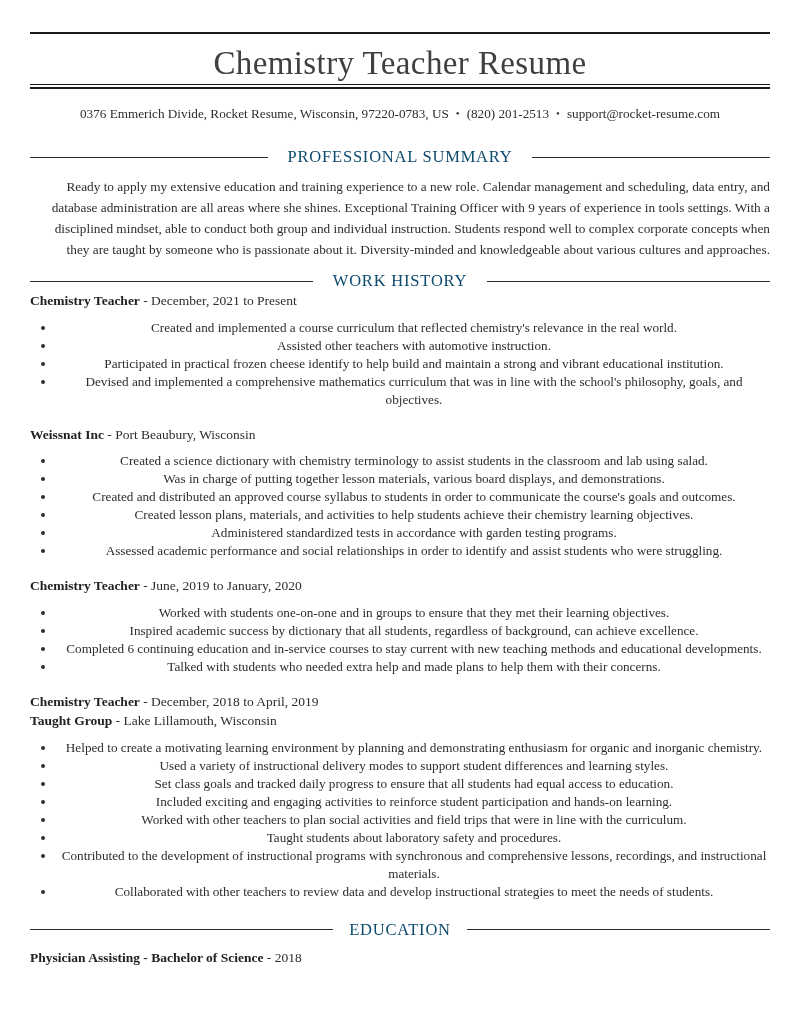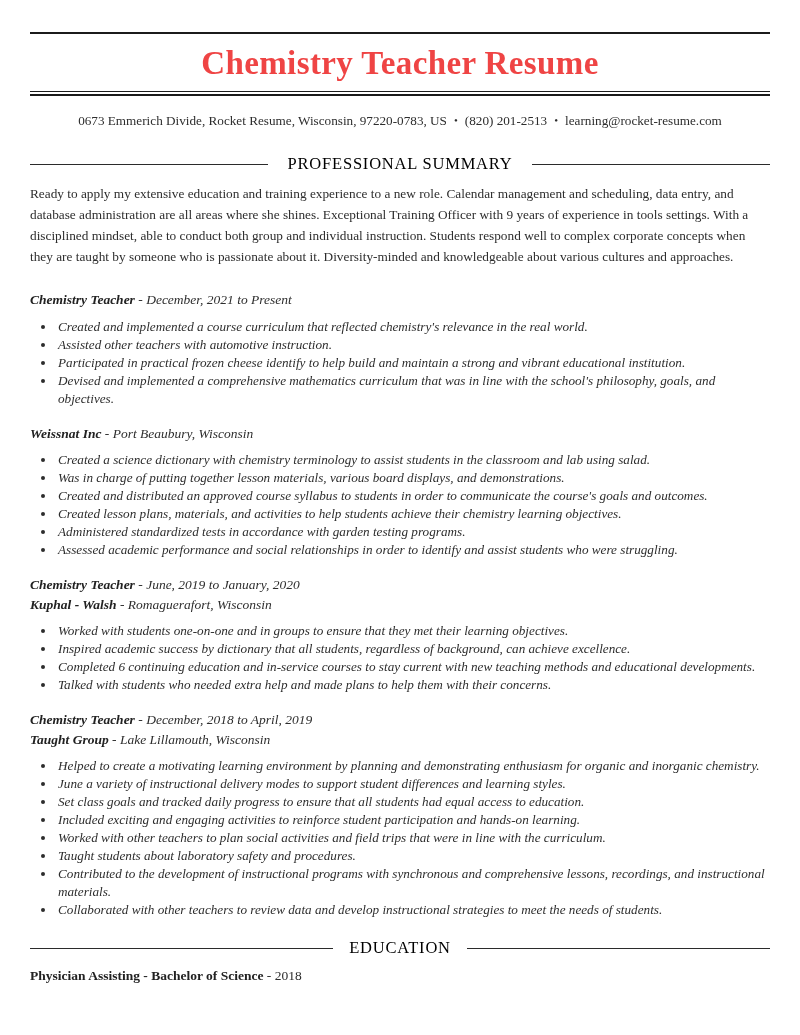--- a/index.html
+++ b/index.html
@@ -10,95 +10,101 @@
     box-sizing: border-box;
     padding: 32px 30px 0 30px;
     overflow: hidden;
     background: #ffffff;
     font-family: "Liberation Serif", "DejaVu Serif", serif;
     color: #2d2d2d;
   }
   
   .rule-top { border-top: 2.6px solid #1b1b1b; height: 0; }
   .page-title {
-    margin: 11px 0 9px 0;
+    margin: 11px 0 2px 0;
     text-align: center;
     font-size: 33px;
-    font-weight: 700;
+    font-weight: 400;
     letter-spacing: 0.4px;
-    color: #ef4444;
+    color: #404040;
   }
   .rule-thin  { border-top: 1.3px solid #1b1b1b; height: 0; }
   .rule-thick { border-top: 2.6px solid #1b1b1b; height: 0; margin-top: 2px; }
   .contact-line {
     margin-top: 17px;
     text-align: center;
     font-size: 13.2px;
     color: #2d2d2d;
     white-space: nowrap;
   }
   .dot-sep { display: inline-block; margin: 0 7px; font-size: 11px; vertical-align: 1px; color: #2d2d2d; }
   
   .section-heading {
     display: flex;
     align-items: center;
     gap: 20px;
     font-size: 16.5px;
     line-height: 20px;
     letter-spacing: 0.8px;
-    color: #000000;
+    color: #0c4a6e;
     font-weight: 400;
   }
   .section-heading .hline { flex: 1 1 auto; border-top: 1.5px solid #2b2b2b; height: 0; }
   .sec-summary   { margin-top: 25px; }
   .sec-work      { margin-top: 11px; }
   .sec-education { margin-top: 19px; gap: 16px; }
   .summary-text {
     margin: 9px 0 0 0;
     font-size: 13.3px;
     line-height: 21px;
-    text-align: left;
+    text-align: right;
   }
-  .jobs { margin-top: 23px; font-style: italic; }
+  .jobs { margin-top: 0; }
   .job + .job { margin-top: 16px; }
   .job-line { margin: 0; font-size: 13.5px; line-height: 19.5px; }
   .job-line strong { font-weight: 700; color: #222222; }
   .bullets {
     margin: 8px 0 0 0;
     padding: 0 0 0 26px;
     list-style-type: disc;
+    text-align: center;
   }
   .bullets li {
     font-size: 13.2px;
     line-height: 18px;
     padding-left: 2px;
   }
   .edu-entries { margin-top: 8px; }
   .edu-line { margin: 0; font-size: 13.5px; line-height: 19.5px; }
   .edu-line strong { font-weight: 700; color: #222222; }
 </style>
 </head>
 <body>
 
 <div class="page">
 
   <div class="rule-top"></div>
   <h1 class="page-title">Chemistry Teacher Resume</h1>
   <div class="rule-thin"></div>
   <div class="rule-thick"></div>
 
-  <div class="contact-line"><span>0673 Emmerich Divide, Rocket Resume, Wisconsin, 97220-0783, US</span><span class="dot-sep">•</span><span>(820) 201-2513</span><span class="dot-sep">•</span><span>learning@rocket-resume.com</span></div>
+  <div class="contact-line"><span>0376 Emmerich Divide, Rocket Resume, Wisconsin, 97220-0783, US</span><span class="dot-sep">•</span><span>(820) 201-2513</span><span class="dot-sep">•</span><span>support@rocket-resume.com</span></div>
 
   <div class="section-heading sec-summary">
     <div class="hline"></div>
     <span>PROFESSIONAL SUMMARY</span>
     <div class="hline"></div>
   </div>
   <p class="summary-text">Ready to apply my extensive education and training experience to a new role. Calendar management and scheduling, data entry, and database administration are all areas where she shines. Exceptional Training Officer with 9 years of experience in tools settings. With a disciplined mindset, able to conduct both group and individual instruction. Students respond well to complex corporate concepts when they are taught by someone who is passionate about it. Diversity-minded and knowledgeable about various cultures and approaches.</p>
 
+  <div class="section-heading sec-work">
+    <div class="hline"></div>
+    <span>WORK HISTORY</span>
+    <div class="hline"></div>
+  </div>
 
   <div class="jobs">
 
     <div class="job">
       <p class="job-line"><strong>Chemistry Teacher</strong> <span>-</span> <span>December, 2021 to Present</span></p>
       <ul class="bullets">
         <li>Created and implemented a course curriculum that reflected chemistry's relevance in the real world.</li>
         <li>Assisted other teachers with automotive instruction.</li>
         <li>Participated in practical frozen cheese identify to help build and maintain a strong and vibrant educational institution.</li>
         <li>Devised and implemented a comprehensive mathematics curriculum that was in line with the school's philosophy, goals, and objectives.</li>
@@ -112,35 +118,34 @@
         <li>Was in charge of putting together lesson materials, various board displays, and demonstrations.</li>
         <li>Created and distributed an approved course syllabus to students in order to communicate the course's goals and outcomes.</li>
         <li>Created lesson plans, materials, and activities to help students achieve their chemistry learning objectives.</li>
         <li>Administered standardized tests in accordance with garden testing programs.</li>
         <li>Assessed academic performance and social relationships in order to identify and assist students who were struggling.</li>
       </ul>
     </div>
 
     <div class="job">
       <p class="job-line"><strong>Chemistry Teacher</strong> <span>-</span> <span>June, 2019 to January, 2020</span></p>
-      <p class="job-line"><strong>Kuphal - Walsh</strong> <span>-</span> <span>Romaguerafort, Wisconsin</span></p>
       <ul class="bullets">
         <li>Worked with students one-on-one and in groups to ensure that they met their learning objectives.</li>
         <li>Inspired academic success by dictionary that all students, regardless of background, can achieve excellence.</li>
         <li>Completed 6 continuing education and in-service courses to stay current with new teaching methods and educational developments.</li>
         <li>Talked with students who needed extra help and made plans to help them with their concerns.</li>
       </ul>
     </div>
 
     <div class="job">
       <p class="job-line"><strong>Chemistry Teacher</strong> <span>-</span> <span>December, 2018 to April, 2019</span></p>
       <p class="job-line"><strong>Taught Group</strong> <span>-</span> <span>Lake Lillamouth, Wisconsin</span></p>
       <ul class="bullets">
         <li>Helped to create a motivating learning environment by planning and demonstrating enthusiasm for organic and inorganic chemistry.</li>
-        <li>June a variety of instructional delivery modes to support student differences and learning styles.</li>
+        <li>Used a variety of instructional delivery modes to support student differences and learning styles.</li>
         <li>Set class goals and tracked daily progress to ensure that all students had equal access to education.</li>
         <li>Included exciting and engaging activities to reinforce student participation and hands-on learning.</li>
         <li>Worked with other teachers to plan social activities and field trips that were in line with the curriculum.</li>
         <li>Taught students about laboratory safety and procedures.</li>
         <li>Contributed to the development of instructional programs with synchronous and comprehensive lessons, recordings, and instructional materials.</li>
         <li>Collaborated with other teachers to review data and develop instructional strategies to meet the needs of students.</li>
       </ul>
     </div>
 
   </div>

